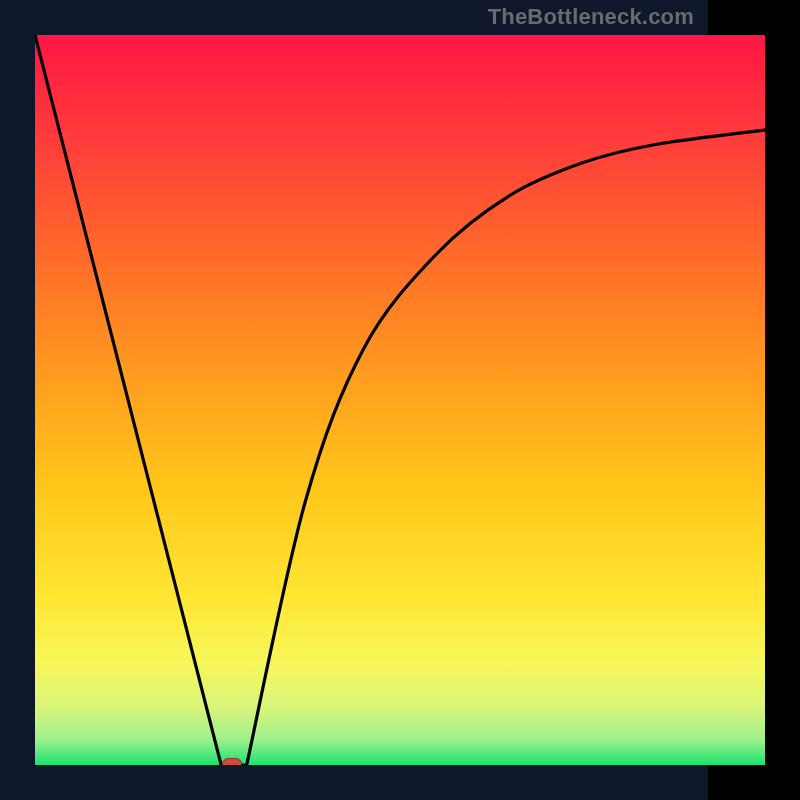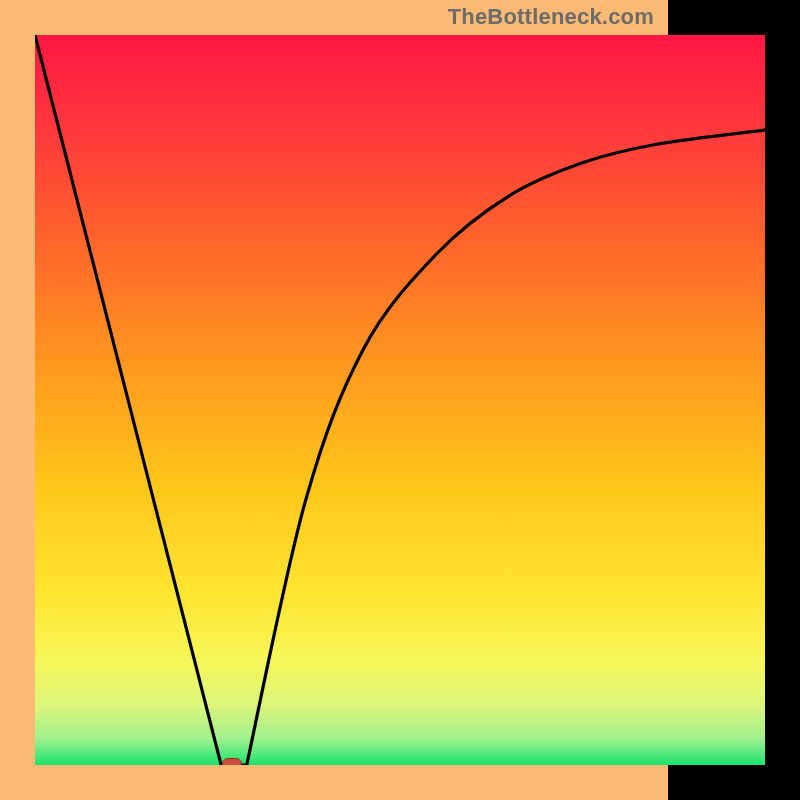--- a/index.html
+++ b/index.html
@@ -8,21 +8,22 @@
     width: 800px;
     height: 800px;
     overflow: hidden;
     background: #000;
     font-family: Arial, Helvetica, sans-serif;
   }
   .frame {
     position: relative;
     width: 668px;
     height: 800px;
-    background: #fdba74;
+    background: #0f172a;
+    padding-left: 40px;
   }
   .watermark {
     position: absolute;
     top: 4px;
     right: 14px;
     font-size: 22px;
     font-weight: 600;
     color: #6b6b6b;
     letter-spacing: 0.2px;
     z-index: 5;

